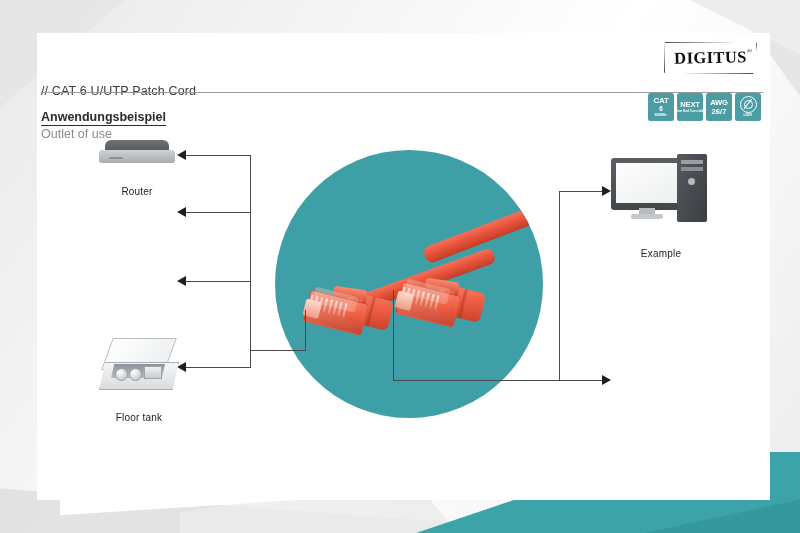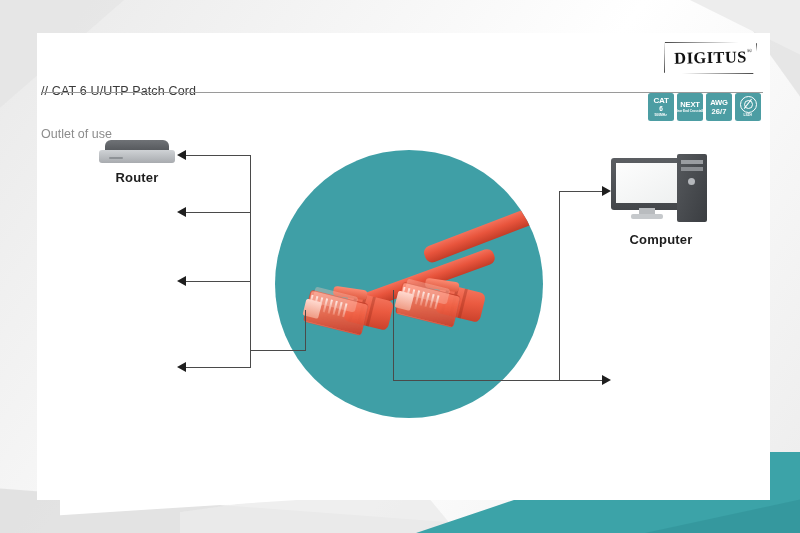--- a/index.html
+++ b/index.html
@@ -118,21 +118,21 @@
   .ln{position:absolute;background:#4a4a4a;}
   .lnh{height:1.2px;}
   .lnv{width:1.2px;}
   .arw{position:absolute;width:0;height:0;border-top:5px solid transparent;
        border-bottom:5px solid transparent;}
   .arw-l{border-right:9px solid #1f1f1f;}
   .arw-r{border-left:9px solid #1f1f1f;}
 
   
   .dev{position:absolute;text-align:center;}
-  .dev .cap{font-size:13px;font-weight:bold;color:#1d1d1d;margin-top:4px;
+  .dev .cap{font-size:10px;font-weight:normal;color:#1d1d1d;margin-top:20px;
             letter-spacing:.2px;white-space:nowrap;}
   .art{position:relative;margin:0 auto;}
 
   
   .router-art{width:76px;height:26px;}
   .router-art .top{position:absolute;left:6px;top:0;width:64px;height:14px;border-radius:6px 6px 2px 2px;
                    background:linear-gradient(180deg,#6f7276,#4e5155);}
   .router-art .bod{position:absolute;left:0;top:10px;width:76px;height:13px;border-radius:3px;
                    background:linear-gradient(180deg,#cfd2d5,#a8abaf);}
   .router-art .led{position:absolute;left:10px;top:17px;width:14px;height:2px;background:#8e9296;border-radius:1px;}
@@ -243,20 +243,21 @@
     <div class="badge awg">
       <span class="b1">AWG</span>
       <span class="b2">26/7</span>
     </div>
     <div class="badge">
       <span class="lszh-circle"></span>
       <span class="b3">LSZH</span>
     </div>
   </div>
 
+  <div id="sec-de">Anwendungsbeispiel</div>
   <div id="sec-en">Outlet of use</div>
 
   <div id="diagram">
 
     <div id="circle"></div>
     <div id="cord">
       <div class="cab" id="cab-back"></div>
       <div class="cab" id="cab-front"></div>
 
       <div class="rj" id="rj-left">
@@ -322,30 +323,41 @@
       <div class="art router-art">
         <div class="top"></div>
         <div class="bod"></div>
         <div class="led"></div>
       </div>
       <div class="cap">Router</div>
     </div>
 
 
 
+    <div class="dev" style="left:54px;top:198px;width:96px;">
+      <div class="art tank-art">
+        <div class="lid"></div>
+        <div class="box"></div>
+        <div class="well"></div>
+        <div class="c1"></div>
+        <div class="c2"></div>
+        <div class="blk"></div>
+      </div>
+      <div class="cap">Floor tank</div>
+    </div>
 
     <div class="dev" style="left:570px;top:14px;width:108px;">
       <div class="art pc-art">
         <div class="mon"></div>
         <div class="scr"></div>
         <div class="neck"></div>
         <div class="base"></div>
         <div class="twr"></div>
         <div class="tb1"></div>
         <div class="tb2"></div>
         <div class="tdot"></div>
       </div>
-      <div class="cap">Computer</div>
+      <div class="cap">Example</div>
     </div>
 
 
   </div>
 </div>
 
 </body></html>

